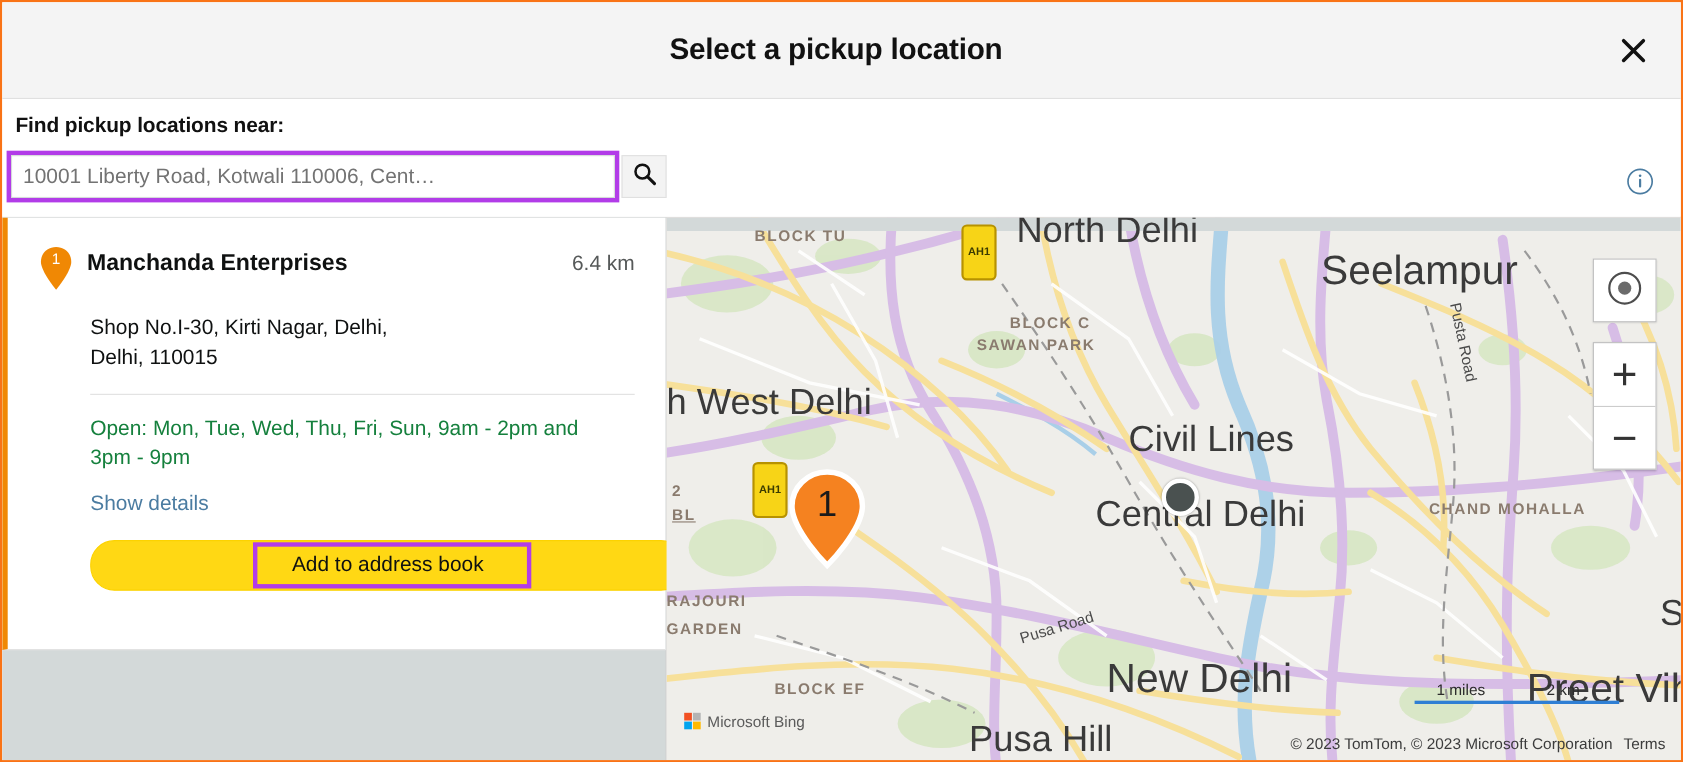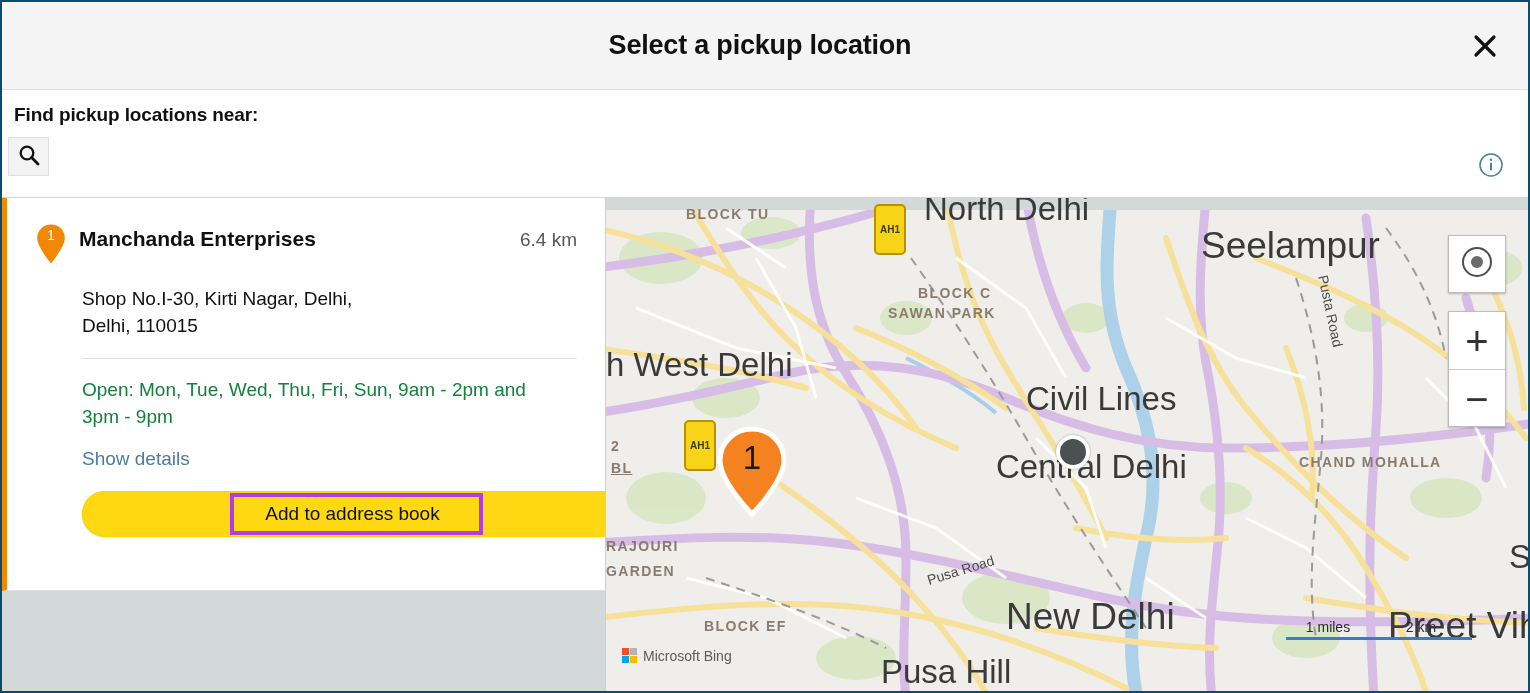--- a/index.html
+++ b/index.html
@@ -6,21 +6,21 @@
   html, body {
     width: 1530px; height: 693px;
     font-family: "Liberation Sans", sans-serif;
     background: #ffffff;
     overflow: hidden;
   }
 
   #app {
     position: relative;
     width: 1530px; height: 693px;
-    border: 2px solid #0c4a6e;
+    border: 2px solid #f97316;
     background: #ffffff;
     overflow: hidden;
   }
 
   
   .modal-header {
     position: relative;
     height: 88px;
     background: #f4f4f4;
     border-bottom: 1px solid #e0e0e0;
@@ -356,20 +356,23 @@
     <div class="close-btn">
       <svg width="28" height="28" viewBox="0 0 28 28" aria-hidden="true">
         <path d="M5 5 L23 23 M23 5 L5 23" stroke="#111" stroke-width="3.2" stroke-linecap="round"></path>
       </svg>
     </div>
   </div>
 
   <div class="search-section">
     <div class="search-label">Find pickup locations near:</div>
     <div class="search-row">
+      <div class="search-input-wrap">
+        <input class="search-input" type="text" placeholder="10001 Liberty Road, Kotwali 110006, Cent…" style="">
+      </div>
       <div class="search-btn">
         <span>
           <svg width="22" height="22" viewBox="0 0 22 22" aria-hidden="true">
             <circle cx="9" cy="9" r="6.3" fill="none" stroke="#111" stroke-width="2.3"></circle>
             <path d="M13.6 13.6 L20 20" stroke="#111" stroke-width="2.8" stroke-linecap="round"></path>
           </svg>
         </span>
       </div>
     </div>
     <div class="info-icon">
@@ -563,16 +566,19 @@
       <div class="bing-logo">
         <span class="bing-squares">
           <i class="bq1"></i>
             <i class="bq2"></i>
             <i class="bq3"></i>
             <i class="bq4"></i>
         </span>
         <span class="bing-text">Microsoft Bing</span>
       </div>
 
+      <div class="map-attrib">
+        <span>© 2023 TomTom, © 2023 Microsoft Corporation</span><span class="terms">Terms</span>
+      </div>
     </div>
 
   </div>
 </div>
 
 </body></html>

